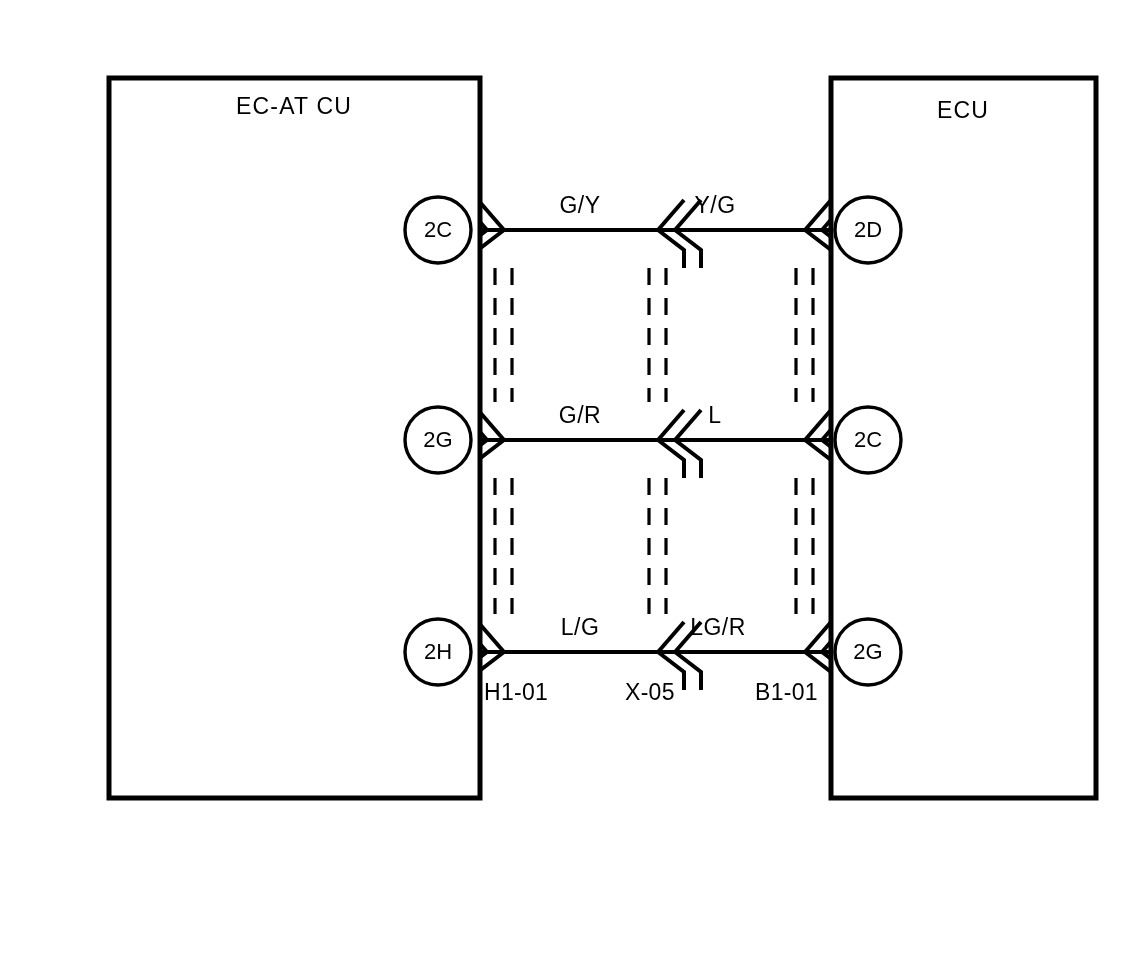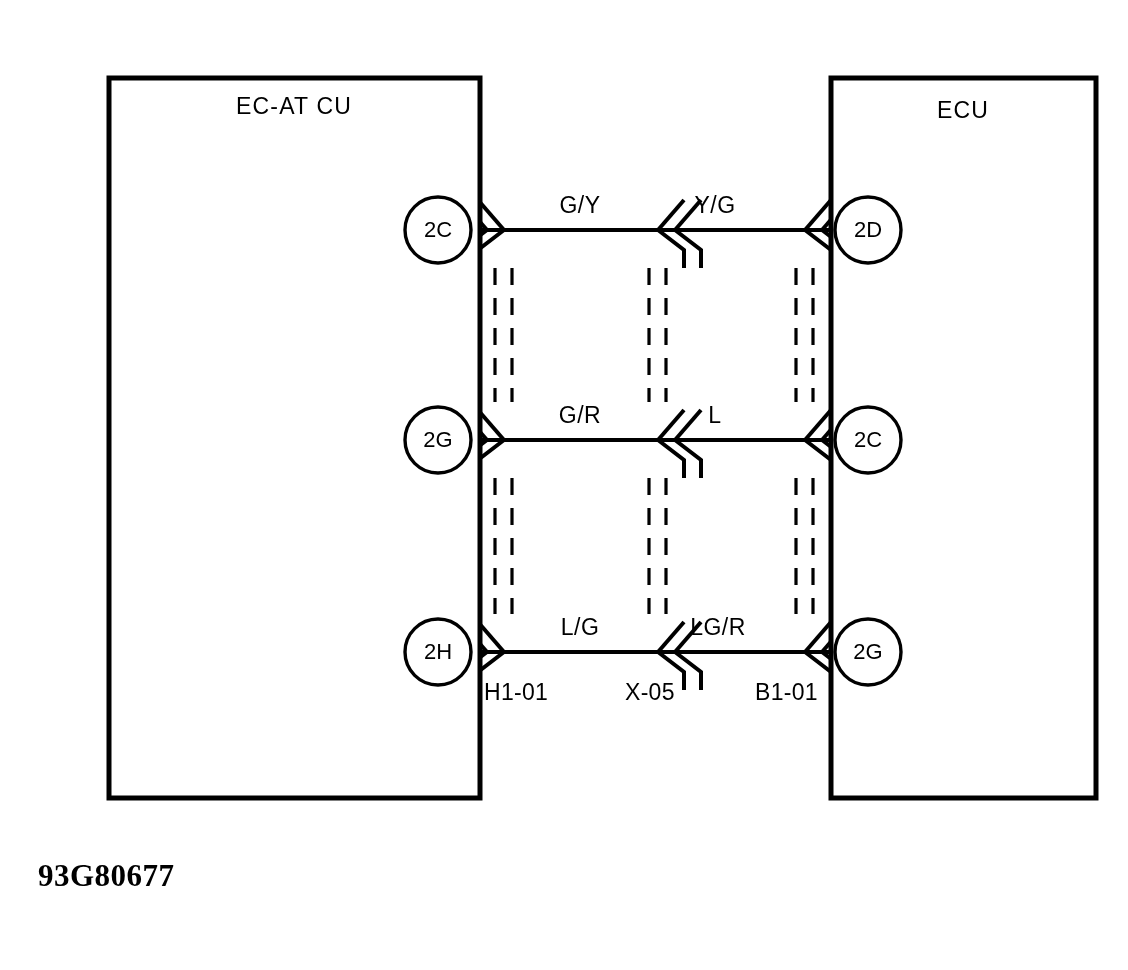--- a/index.html
+++ b/index.html
@@ -203,14 +203,13 @@
         <text x="707" y="213" class="wire-label">Y/G</text>
         <text x="572" y="423" class="wire-label">G/R</text>
         <text x="707" y="423" class="wire-label">L</text>
         <text x="572" y="635" class="wire-label">L/G</text>
         <text x="710" y="635" class="wire-label">LG/R</text>
         <text x="476" y="700" class="conn-label">H1-01</text>
         <text x="617" y="700" class="conn-label">X-05</text>
         <text x="747" y="700" class="conn-label">B1-01</text>
       </g>
   </svg>
-  <div class="figure-id">93G80677</div>
 </div>
 
 </body></html>

